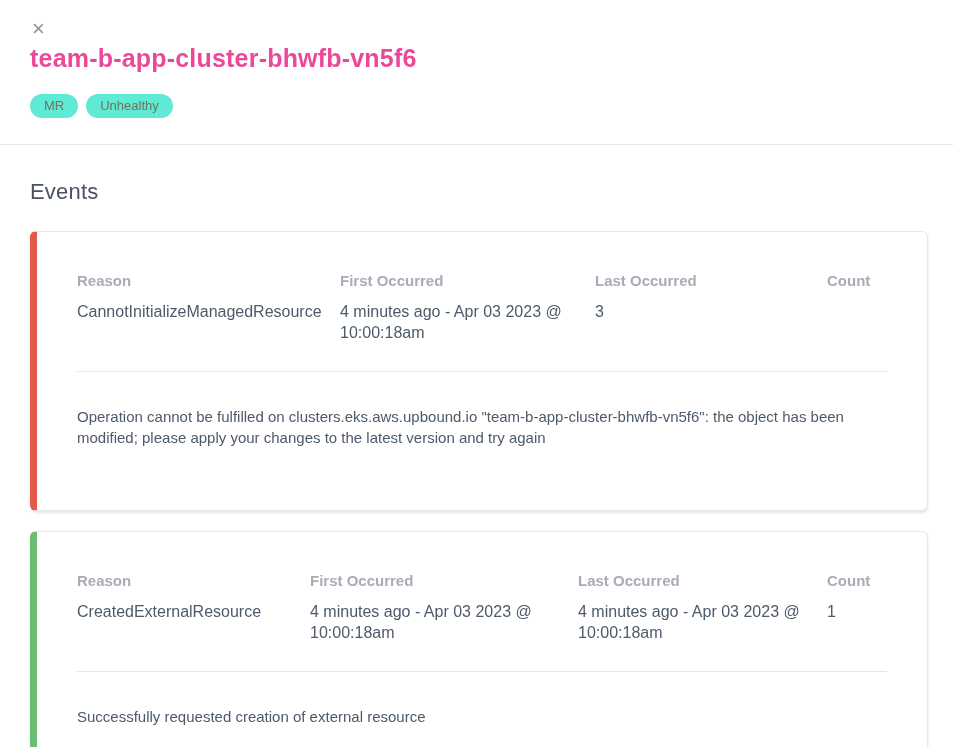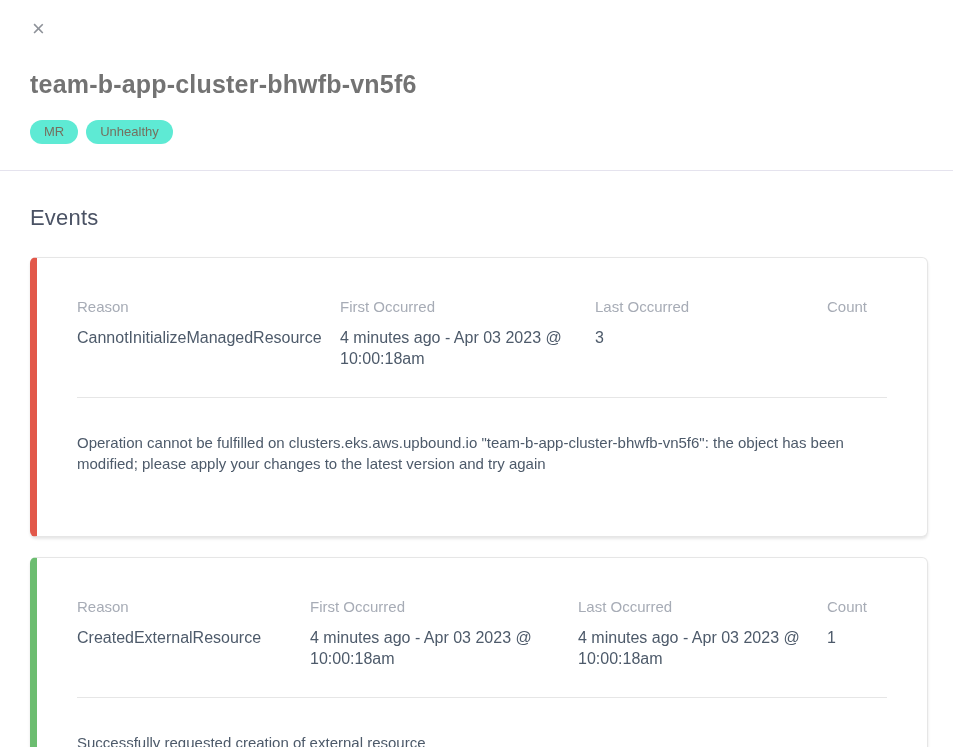--- a/index.html
+++ b/index.html
@@ -13,24 +13,23 @@
   .panel-header { padding: 14px 30px 0 30px; }
   .close-btn {
     display: inline-block;
     background: none; border: none;
     font-size: 22px; line-height: 1;
     color: #8e9299; cursor: pointer;
     padding: 4px 2px;
     font-weight: 400;
   }
   .page-title {
-    margin-top: 26px;
     font-size: 25px;
     font-weight: bold;
-    color: #737373;
+    color: #ec4899;
     letter-spacing: 0.2px;
   }
   .badge-row { margin-top: 21px; display: flex; gap: 8px; }
   .badge {
     display: inline-flex; align-items: center;
     background: #5eead4;
     color: #75705f;
     font-size: 13px;
     padding: 4px 14px;
     border-radius: 12px;
@@ -67,21 +66,21 @@
     display: grid;
     margin: 40px 40px 0 40px;
     row-gap: 12px;
   }
   .cols-a { grid-template-columns: 263px 255px 1fr 60px; }
   .cols-b { grid-template-columns: 233px 268px 1fr 60px; }
 
   .col-header {
     font-size: 15px;
     color: #a7acb6;
-    font-weight: 400;
+    font-weight: 700;
   }
   .cell {
     font-size: 16px;
     color: #4d5a6a;
     line-height: 21px;
     padding-right: 18px;
   }
   .col-count { text-align: left; padding-right: 0; }
 
   .card-divider {

